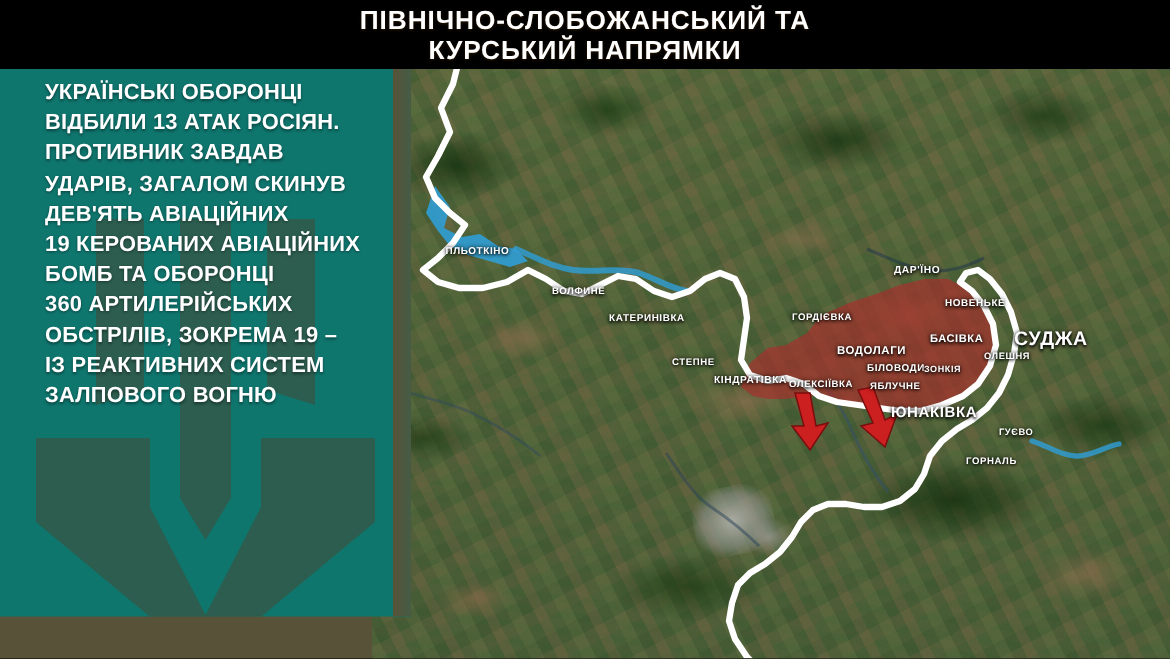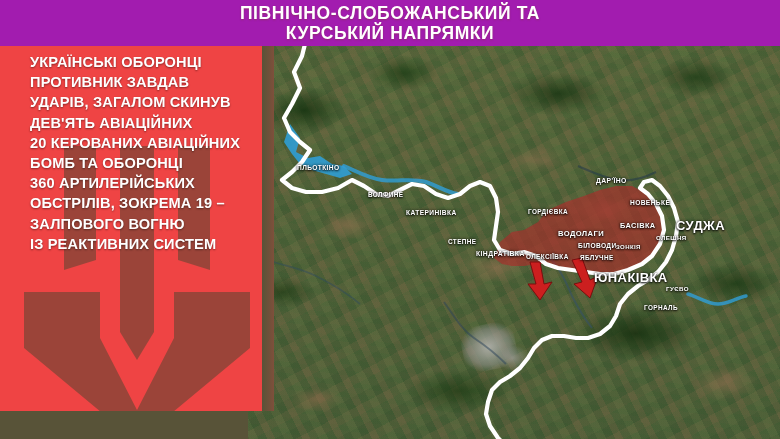--- a/index.html
+++ b/index.html
@@ -53,42 +53,42 @@
   
   .lbl{
     position:absolute;color:#fff;font-weight:700;letter-spacing:.4px;
     text-shadow:0 0 3px rgba(0,0,0,.95),0 1px 2px rgba(0,0,0,.9);
     white-space:nowrap;pointer-events:none;
   }
 
   
   #panel{
     position:absolute;left:0;top:46px;width:274px;height:365px;
-    background:#ef4444;overflow:hidden;text-decoration:underline;
+    background:#0f766e;overflow:hidden;text-decoration:underline;
   }
   #panel .fade{
     position:absolute;right:-14px;top:0;width:26px;height:100%;
     background:linear-gradient(to right,#585338 0%,rgba(88,83,56,.75) 45%,rgba(88,83,56,0) 100%);
   }
   #panel .tryzub{
     position:absolute;left:12px;top:96px;width:250px;height:300px;
     opacity:.5;
   }
   #body-text{
     position:absolute;left:30px;top:6px;width:246px;
     color:#fff;font-weight:700;font-size:14.6px;line-height:20.2px;
     letter-spacing:.15px;
     text-shadow:0 1px 2px rgba(0,0,0,.45);
   }
   #body-text div{white-space:nowrap;}
 
   
   #header{
     position:absolute;left:0;top:0;width:780px;height:46px;
-    background:#a21caf;
+    background:#000000;
   }
   #header .title{
     position:absolute;left:0;top:4px;width:780px;text-align:center;
     color:#fff;font-weight:700;font-size:17.5px;line-height:19.5px;
     letter-spacing:.6px;
     text-shadow:0 1px 2px rgba(120,68,0,.35);
   }
 </style>
 </head>
 <body>
@@ -151,21 +151,21 @@
         <div class="lbl" style="left: 49px; top: 118px; font-size: 6.6px;">ПЛЬОТКІНО</div>
         <div class="lbl" style="left: 120px; top: 145px; font-size: 6.4px;">ВОЛФИНЕ</div>
         <div class="lbl" style="left: 158px; top: 163px; font-size: 6.6px;">КАТЕРИНІВКА</div>
         <div class="lbl" style="left: 200px; top: 192px; font-size: 6.4px;">СТЕПНЕ</div>
         <div class="lbl" style="left: 228px; top: 204px; font-size: 6.8px;">КІНДРАТІВКА</div>
         <div class="lbl" style="left: 278px; top: 207px; font-size: 6.4px;">ОЛЕКСІЇВКА</div>
         <div class="lbl" style="left: 280px; top: 162px; font-size: 6.4px;">ГОРДІЄВКА</div>
         <div class="lbl" style="left: 310px; top: 183px; font-size: 7.6px;">ВОДОЛАГИ</div>
         <div class="lbl" style="left: 330px; top: 196px; font-size: 6.6px;">БІЛОВОДИ</div>
         <div class="lbl" style="left: 332px; top: 208px; font-size: 6.4px;">ЯБЛУЧНЕ</div>
-        <div class="lbl" style="left: 346px; top: 224px; font-size: 13px;">ЮНАКІВКА</div>
+        <div class="lbl" style="left: 346px; top: 224px; font-size: 10px;">ЮНАКІВКА</div>
         <div class="lbl" style="left: 348px; top: 131px; font-size: 6.8px;">ДАР'ЇНО</div>
         <div class="lbl" style="left: 382px; top: 153px; font-size: 6.6px;">НОВЕНЬКЕ</div>
         <div class="lbl" style="left: 372px; top: 175px; font-size: 7.4px;">БАСІВКА</div>
         <div class="lbl" style="left: 368px; top: 198px; font-size: 6px;">ЗОНКІЯ</div>
         <div class="lbl" style="left: 408px; top: 188px; font-size: 6.2px;">ОЛЕШНЯ</div>
         <div class="lbl" style="left: 428px; top: 172px; font-size: 13px;">СУДЖА</div>
         <div class="lbl" style="left: 418px; top: 239px; font-size: 6.2px;">ГУЄВО</div>
         <div class="lbl" style="left: 396px; top: 258px; font-size: 6.4px;">ГОРНАЛЬ</div>
       </div>
   </div>
@@ -177,29 +177,30 @@
         <path d="M52,4 L84,4 L84,118 L52,128 Z"></path>
         <path d="M166,4 L198,4 L198,128 L166,118 Z"></path>
         <path d="M108,4 L142,4 L142,190 L125,218 L108,190 Z"></path>
         <path d="M12,150 L88,150 L88,196 L125,268 L162,196 L162,150 L238,150
                  L238,206 L125,300 L12,206 Z"></path>
       </g>
     </svg>
 
     <div id="body-text">
         <div>УКРАЇНСЬКІ ОБОРОНЦІ</div>
+        <div>ВІДБИЛИ 13 АТАК РОСІЯН.</div>
         <div>ПРОТИВНИК ЗАВДАВ</div>
         <div>УДАРІВ, ЗАГАЛОМ СКИНУВ</div>
         <div>ДЕВ'ЯТЬ АВІАЦІЙНИХ</div>
-        <div>20 КЕРОВАНИХ АВІАЦІЙНИХ</div>
+        <div>19 КЕРОВАНИХ АВІАЦІЙНИХ</div>
         <div>БОМБ ТА ОБОРОНЦІ</div>
         <div>360 АРТИЛЕРІЙСЬКИХ</div>
         <div>ОБСТРІЛІВ, ЗОКРЕМА 19 –</div>
+        <div>ІЗ РЕАКТИВНИХ СИСТЕМ</div>
         <div>ЗАЛПОВОГО ВОГНЮ</div>
-        <div>ІЗ РЕАКТИВНИХ СИСТЕМ</div>
       </div>
     <div class="fade"></div>
   </div>
 
   <div id="header">
     <div class="title">
       <div>ПІВНІЧНО-СЛОБОЖАНСЬКИЙ ТА</div>
       <div>КУРСЬКИЙ НАПРЯМКИ</div>
     </div>
   </div>

